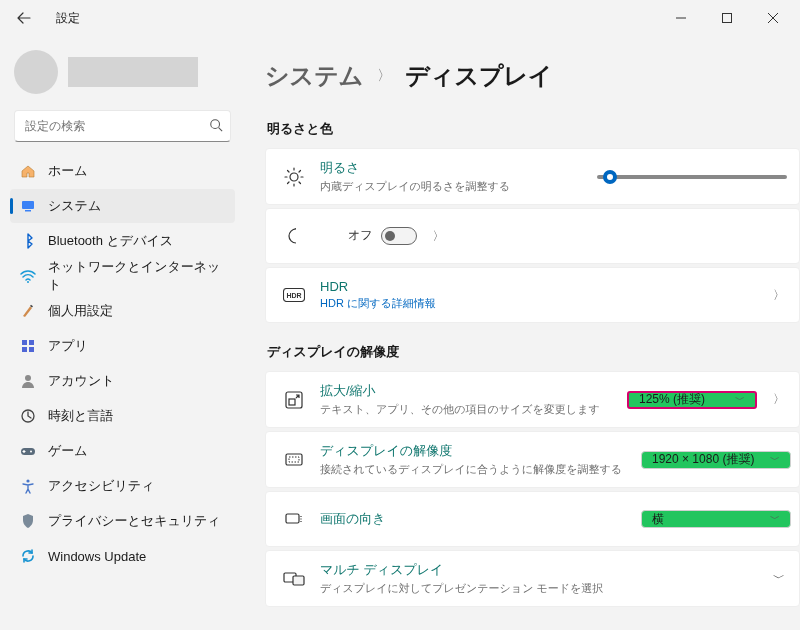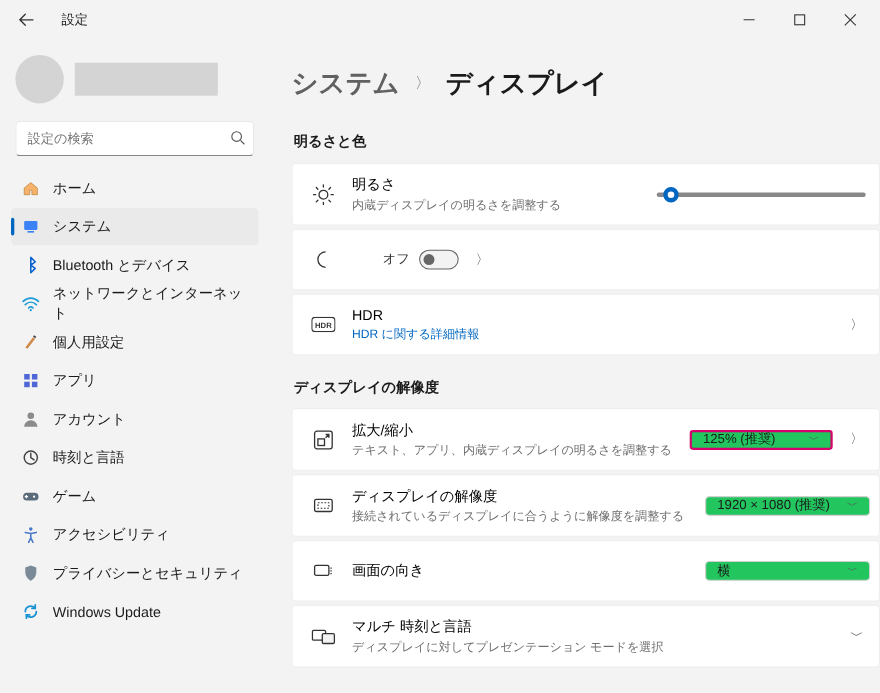--- a/index.html
+++ b/index.html
@@ -108,21 +108,21 @@
     display:flex; align-items:center;
     padding: 10px 8px 10px 14px;
     min-height:56px;
   }
   .card .icon-slot {
     width:28px; display:flex; align-items:center; justify-content:center;
     color:#333;
     margin-right:12px;
   }
   .card .text-slot { flex:1; }
-  .card .text-slot .primary { font-size:13px; color:#000000; }
+  .card .text-slot .primary { font-size:13px; color:#0f766e; }
   .card .text-slot .secondary { font-size:11px; color:#6f6f6f; margin-top:2px; }
   .card .link-text { font-size:11px; color:#0067c0; margin-top:2px; cursor:pointer; }
   .card .ctrl-slot { display:flex; align-items:center; gap:10px; }
   .chev { width:24px; text-align:center; color:#555; font-size:12px; }
   
   .slider-track {
     width:190px; height:4px; background:#888; border-radius:2px; position:relative;
     margin-right:4px;
   }
   .slider-thumb {
@@ -387,21 +387,21 @@
       <div class="card">
         <div class="icon-slot">
           <svg width="20" height="20" viewBox="0 0 20 20">
               <rect x="2" y="2" width="16" height="16" rx="2" fill="none" stroke="#333" stroke-width="1.2"></rect>
               <rect x="5" y="9" width="6" height="6" fill="none" stroke="#333" stroke-width="1.2"></rect>
               <path d="M12 8l3-3M15 8V5h-3" fill="none" stroke="#333" stroke-width="1.2"></path>
             </svg>
         </div>
         <div class="text-slot">
           <div class="primary">拡大/縮小</div>
-          <div class="secondary">テキスト、アプリ、内蔵ディスプレイの明るさを調整する</div>
+          <div class="secondary">テキスト、アプリ、その他の項目のサイズを変更します</div>
         </div>
         <div class="ctrl-slot">
           <div class="dropdown highlight">
             <span>125% (推奨)</span>
             <span class="chev-down">﹀</span>
           </div>
           <span class="chev">〉</span>
         </div>
       </div>
 
@@ -443,21 +443,21 @@
       </div>
 
       <div class="card">
         <div class="icon-slot">
           <svg width="22" height="18" viewBox="0 0 22 18">
               <rect x="1" y="3" width="12" height="9" rx="1.2" fill="none" stroke="#333" stroke-width="1.2"></rect>
               <rect x="10" y="6" width="11" height="9" rx="1.2" fill="#f3f3f3" stroke="#333" stroke-width="1.2"></rect>
             </svg>
         </div>
         <div class="text-slot">
-          <div class="primary">マルチ 時刻と言語</div>
+          <div class="primary">マルチ ディスプレイ</div>
           <div class="secondary">ディスプレイに対してプレゼンテーション モードを選択</div>
         </div>
         <div class="ctrl-slot">
           <span class="chev">﹀</span>
         </div>
       </div>
     </div>
   </main>
 </div>
 

